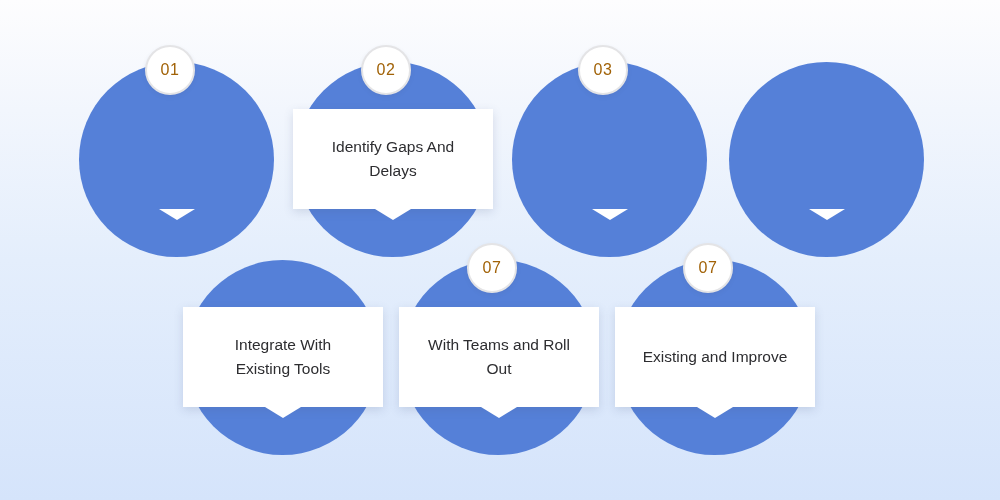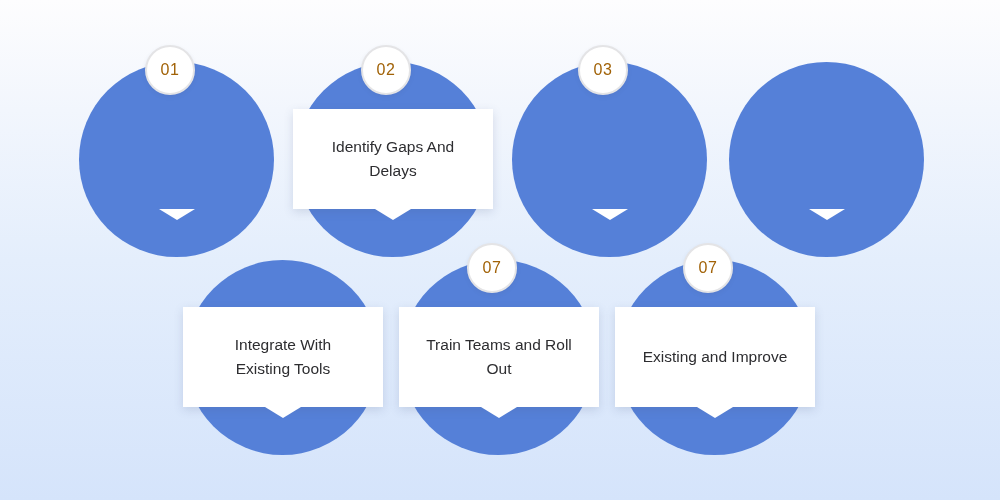--- a/index.html
+++ b/index.html
@@ -139,21 +139,21 @@
     <div class="card">
       <div class="card-label">Integrate With
 Existing Tools</div>
     </div>
     <div class="pointer"></div>
   </div>
 
   <div class="step s6 row2">
     <div class="circle"></div>
     <div class="card">
-      <div class="card-label">Train Teams and Roll
+      <div class="card-label">With Teams and Roll
 Out</div>
     </div>
     <div class="pointer"></div>
     <div class="badge">07</div>
   </div>
 
   <div class="step s7 row2">
     <div class="circle"></div>
     <div class="card">
       <div class="card-label">Existing and Improve</div>

